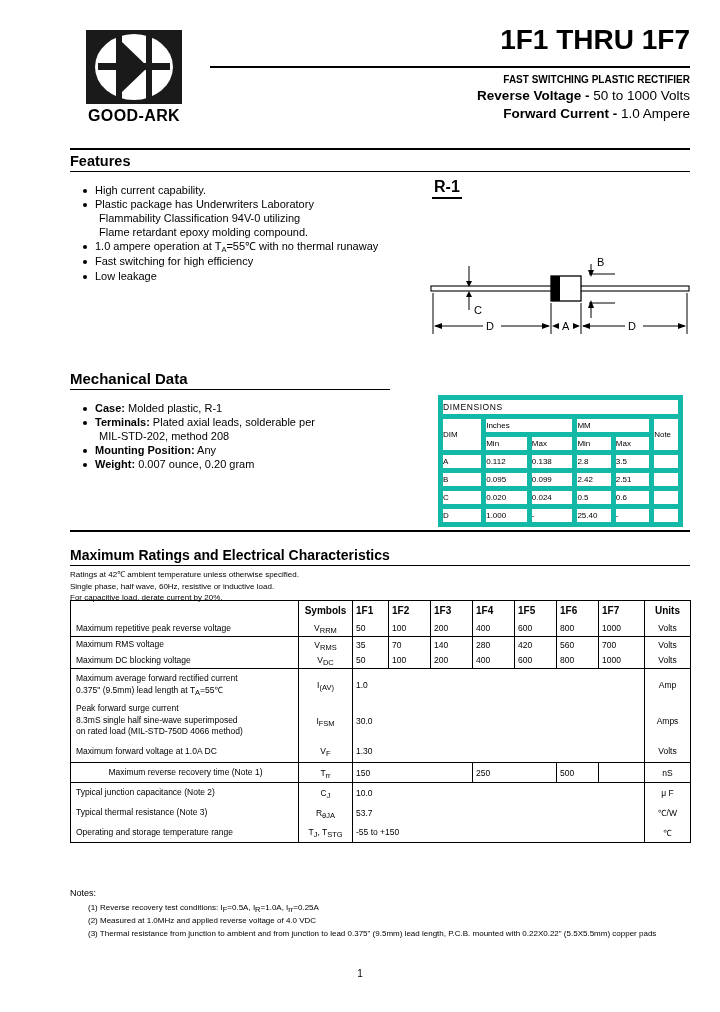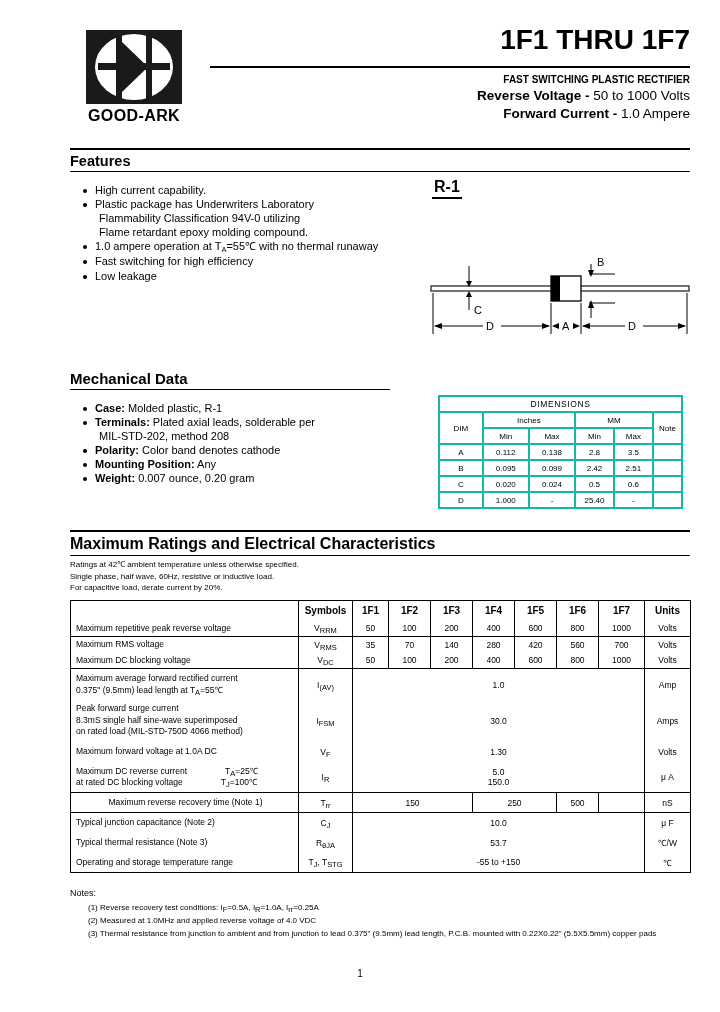--- a/index.html
+++ b/index.html
@@ -77,39 +77,39 @@
   }
   .r1-draw { position: absolute; left: 425px; top: 248px; width: 270px; height: 90px; }
 
   
   .dimbox { position: absolute; left: 438px; top: 395px; width: 245px; }
   table.dim {
     border-collapse: collapse; width: 100%;
     font-size: 8px; table-layout: fixed;
   }
   table.dim th, table.dim td {
-    border: 2px solid #14b8a6; text-align: center; padding: 2px 0;
+    border: 5px solid #14b8a6; padding: 2px 0;
     font-weight: normal; height: 16px;
   }
   table.dim .title-cell { font-size: 8.5px; letter-spacing: 0.6px; height: 15px; }
   table.dim .noborder-bottom { border-bottom: none; }
 
   
   .ratings { position: absolute; left: 70px; top: 530px; width: 620px; }
   .ratings-note { font-size: 8px; line-height: 11.5px; margin-top: 3px; }
   table.mr {
     border-collapse: collapse; width: 620px; table-layout: fixed;
     font-size: 8.5px;
   }
   table.mr td {
     border: 1px solid #000; padding: 2px 3px; vertical-align: middle;
   }
   table.mr td.desc { text-align: left; padding-left: 5px; line-height: 11.5px; }
   table.mr td.sym { text-align: center; }
-  table.mr td.val { text-align: center; margin-top: 28px; }
+  table.mr td.val { text-align: left; margin-top: 28px; }
   table.mr td.units { text-align: center; }
   table.mr tr.hdr td { font-weight: bold; font-size: 10px; height: 20px; }
   table.mr td.nb-b { border-bottom: none; }
   table.mr td.nb-t { border-top: none; }
 
   
   .notes { position: absolute; left: 70px; top: 888px; width: 620px; font-size: 8px; }
   .notes-title { font-weight: normal; font-size: 9px; margin-bottom: 3px; }
   .note-line { padding-left: 18px; line-height: 13px; }
 
@@ -215,21 +215,20 @@
 
   <div class="sec" style="left:70px; top:370px; width:320px;">
     <div class="sec-title" style="font-size:15px;">Mechanical Data</div>
     <div class="sec-rule-bot"></div>
   </div>
 
   <ul class="bullets" style="position:absolute; left:78px; top:398px; width:330px;">
     <li><span class="dot"></span><span class="b">Case:</span><span> Molded plastic, R-1</span></li>
     <li><span class="dot"></span><span class="b">Terminals:</span><span> Plated axial leads, solderable per</span></li>
     <li class="nodot"><span>MIL-STD-202,  method 208</span></li>
-    <li><span class="dot"></span><span class="b">Polarity:</span><span> Color band denotes cathode</span></li>
     <li><span class="dot"></span><span class="b">Mounting Position:</span><span> Any</span></li>
     <li><span class="dot"></span><span class="b">Weight:</span><span> 0.007 ounce, 0.20 gram</span></li>
   </ul>
 
   <div class="dimbox">
     <table class="dim">
       <colgroup>
         <col style="width:18%">
           <col style="width:19%">
           <col style="width:19%">
@@ -284,21 +283,21 @@
         <td>25.40</td>
         <td>-</td>
         <td></td>
       </tr>
     </tbody>
       </table>
   </div>
 
   <div class="ratings">
     <div class="sec-rule-top"></div>
-    <div class="sec-title" style="font-size:16px; padding-top:3px;">Maximum Ratings and Electrical Characteristics</div>
+    <div class="sec-title" style="font-size:14px; padding-top:15px;">Maximum Ratings and Electrical Characteristics</div>
     <div class="sec-rule-bot"></div>
     <div class="ratings-note">
       <div>Ratings at 42℃ ambient temperature unless otherwise specified.</div>
       <div>Single phase, half wave, 60Hz, resistive or inductive load.</div>
       <div>For capacitive load, derate current by 20%.</div>
     </div>
   </div>
 
   <div style="position:absolute; left:70px; top:600px;">
   <table class="mr">
@@ -389,32 +388,20 @@
       <td class="units nb-t nb-b">Amps</td>
     </tr>
 
     <tr>
       <td class="desc nb-t nb-b" style="height:22px;">Maximum forward voltage at 1.0A DC</td>
       <td class="sym nb-t nb-b">V<sub>F</sub></td>
       <td class="val nb-t nb-b" colspan="7">1.30</td>
       <td class="units nb-t nb-b">Volts</td>
     </tr>
 
-    <tr>
-      <td class="desc nb-t" style="height:30px;">
-        <span>Maximum DC reverse current</span><span style="display:inline-block; width:38px;"></span>T<sub>A</sub>=25℃<br>
-        <span>at rated DC blocking voltage</span><span style="display:inline-block; width:38px;"></span>T<sub>J</sub>=100℃
-      </td>
-      <td class="sym nb-t">I<sub>R</sub></td>
-      <td class="val nb-t" colspan="7">
-        <span>5.0</span><br>
-        <span>150.0</span>
-      </td>
-      <td class="units nb-t">μ A</td>
-    </tr>
 
     <tr>
       <td class="desc" style="height:20px;text-align:center;">Maximum reverse recovery time (Note 1)</td>
       <td class="sym">T<sub>rr</sub></td>
       <td class="val" colspan="3">150</td>
       <td class="val" colspan="2">250</td>
       <td class="val">500</td>
       <td class="val"></td>
       <td class="units">nS</td>
     </tr>

